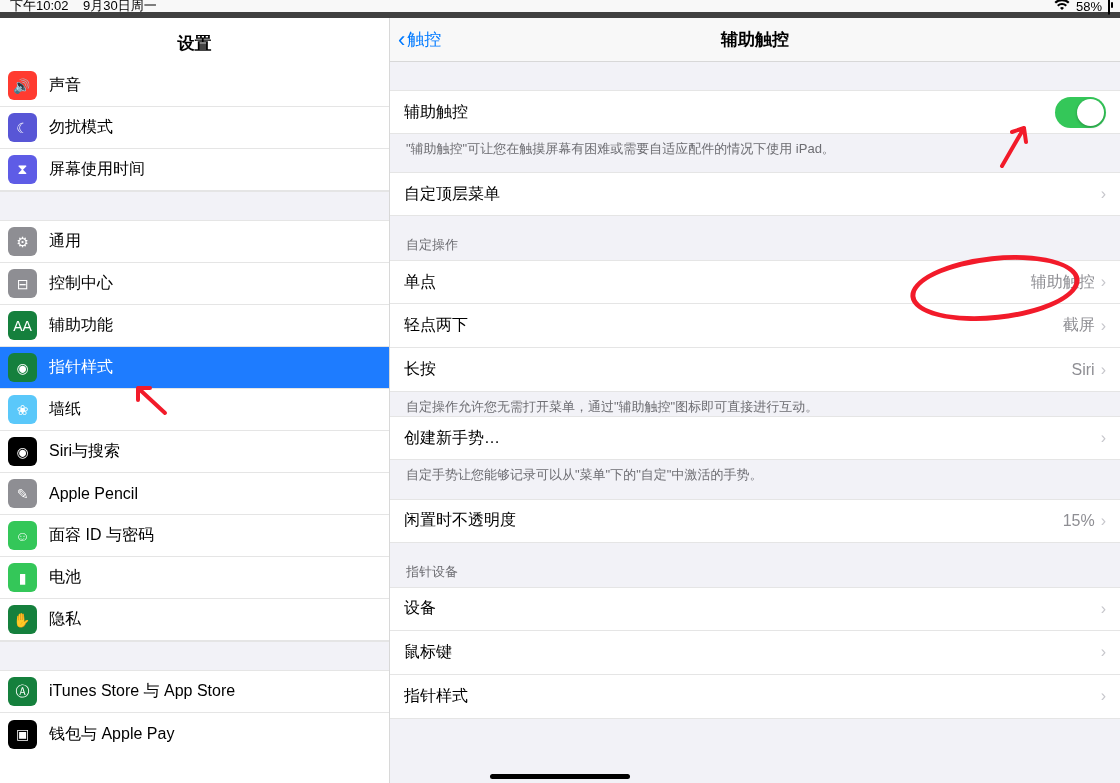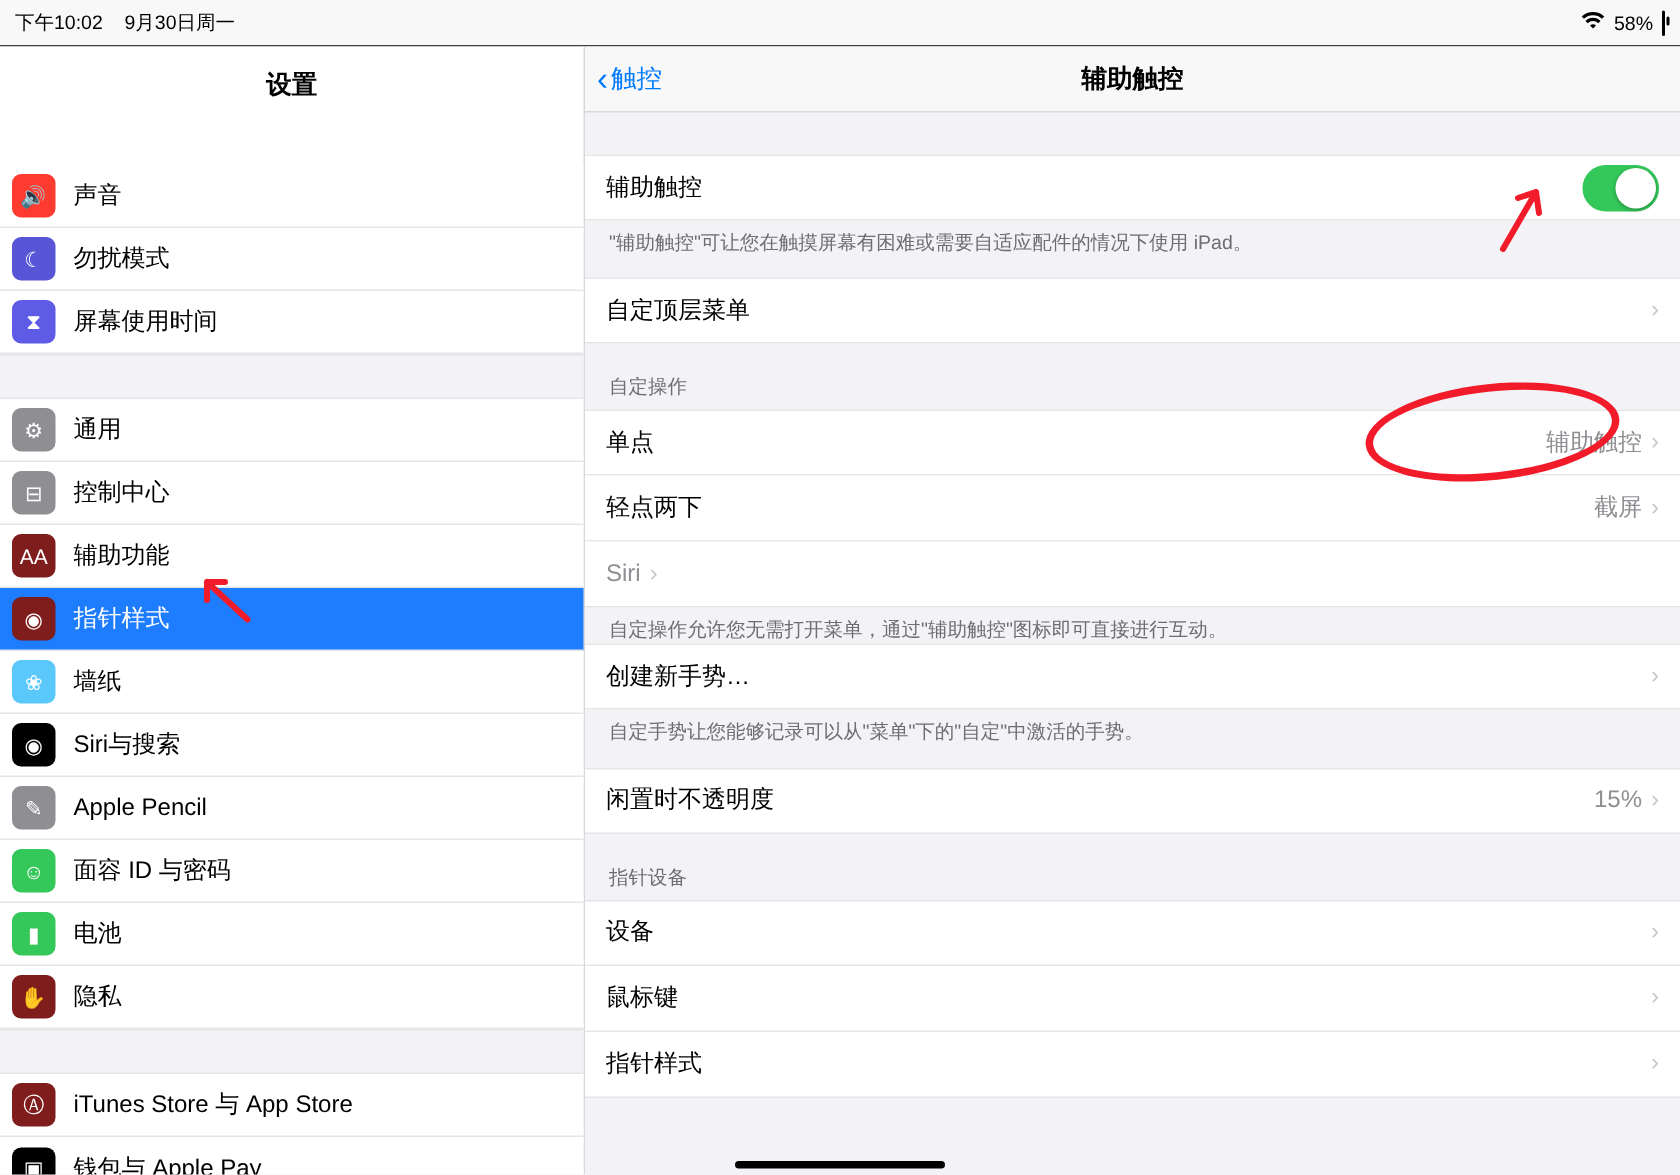--- a/index.html
+++ b/index.html
@@ -1,22 +1,22 @@
 <!DOCTYPE html>
 <html><head>
 <meta charset="utf-8">
 <style>
   * { box-sizing: border-box; margin: 0; padding: 0; }
   html, body { width: 1120px; height: 783px; font-family: -apple-system, "Helvetica Neue", Arial, sans-serif; background: #f2f2f7; color: #000; overflow: hidden; }
   .screen { width: 1120px; height: 783px; position: relative; display: flex; flex-direction: column; }
-  .statusbar { height: 31px; display: flex; align-items: center; font-size: 13px; padding: 4px 10px; background: #f8f8f8; border-bottom: 1px solid #404040; }
+  .statusbar { height: 18px; display: flex; align-items: center; font-size: 13px; padding: 4px 10px; background: #f8f8f8; border-bottom: 6px solid #404040; }
   .statusbar .left { flex: 0 0 auto; }
   .statusbar .right { margin-left: auto; display: flex; align-items: flex-start; gap: 6px; }
   .content { flex: 1; display: flex; min-height: 0; }
-  .sidebar { width: 390px; background: #fff; border-right: 1px solid #d8d8d8; display: flex; flex-direction: column; gap: 32px; }
+  .sidebar { width: 390px; background: #fff; border-right: 1px solid #d8d8d8; display: flex; flex-direction: column; }
   .sidebar-title { text-align: center; font-weight: 600; font-size: 17px; padding: 14px 0 10px; }
   .group-sep { height: 30px; background: #f2f2f7; border-top: 1px solid #e5e5e5; border-bottom: 1px solid #e5e5e5; }
   .row { display: flex; align-items: center; height: 42px; padding: 0 12px 0 8px; border-bottom: 1px solid #e5e5e5; background: #fff; cursor: default; }
   .row:last-child { border-bottom: none; }
   .row .icon { width: 29px; height: 29px; border-radius: 6px; margin-right: 12px; display: flex; align-items: center; justify-content: center; color: #fff; flex-shrink: 0; }
   .row .label { font-size: 16px; }
   .row.selected { background: #1e7cff; color: #fff; }
   .row.selected .label { color: #fff; }
   .detail { flex: 1; background: #f2f2f7; overflow-y: auto; }
   .detail-header { height: 44px; display: flex; align-items: center; position: relative; border-bottom: 1px solid #d8d8d8; background: #f8f8f8; }
@@ -37,21 +37,21 @@
   .spacer-sm { height: 14px; }
   .spacer-md { height: 28px; }
   .home-indicator { position: absolute; bottom: 4px; left: 50%; transform: translateX(-50%); width: 140px; height: 5px; background: #000; border-radius: 3px; }
   
   .ann { position: absolute; pointer-events: none; }
   .arrow1 { left: 130px; top: 378px; }
   .arrow2 { right: 86px; top: 118px; }
   .circle-ann { right: 40px; top: 256px; width: 170px; height: 64px; border: 5px solid #f21b2a; border-radius: 50%/50%; transform: rotate(-6deg); }
   
   .c-red{background:#ff3b30}.c-purple{background:#5856d6}.c-indigo{background:#5e5ce6}
-  .c-grey{background:#8e8e93}.c-blue{background:#7f1d1d}.c-lightblue{background:#5ac8fa}
+  .c-grey{background:#8e8e93}.c-blue{background:#15803d}.c-lightblue{background:#5ac8fa}
   .c-green{background:#34c759}.c-black{background:#000}
   .battery-ico { width:24px; height:12px; border:1px solid #000; border-radius:3px; position:relative; }
   .battery-ico::after { content:""; position:absolute; right:-4px; top:3px; width:2px; height:6px; background:#000; border-radius:1px; }
   .battery-fill { position:absolute; left:1px; top:1px; bottom:1px; width:58%; background:#000; border-radius:1px; }
   svg { display:block; }
 </style>
 </head>
 <body>
 
 <div class="screen">
@@ -176,20 +176,21 @@
             <div class="title">单点</div>
             <div class="value">辅助触控</div>
             <span class="chevron">›</span>
           </div>
           <div class="cell">
             <div class="title">轻点两下</div>
             <div class="value">截屏</div>
             <span class="chevron">›</span>
           </div>
           <div class="cell">
+            <div class="title">长按</div>
             <div class="value">Siri</div>
             <span class="chevron">›</span>
           </div>
         </div>
         <div class="section-footer">自定操作允许您无需打开菜单，通过"辅助触控"图标即可直接进行互动。</div>
 
         <div class="cell-group">
           <div class="cell">
             <div class="title">创建新手势…</div>
             <span class="chevron">›</span>

